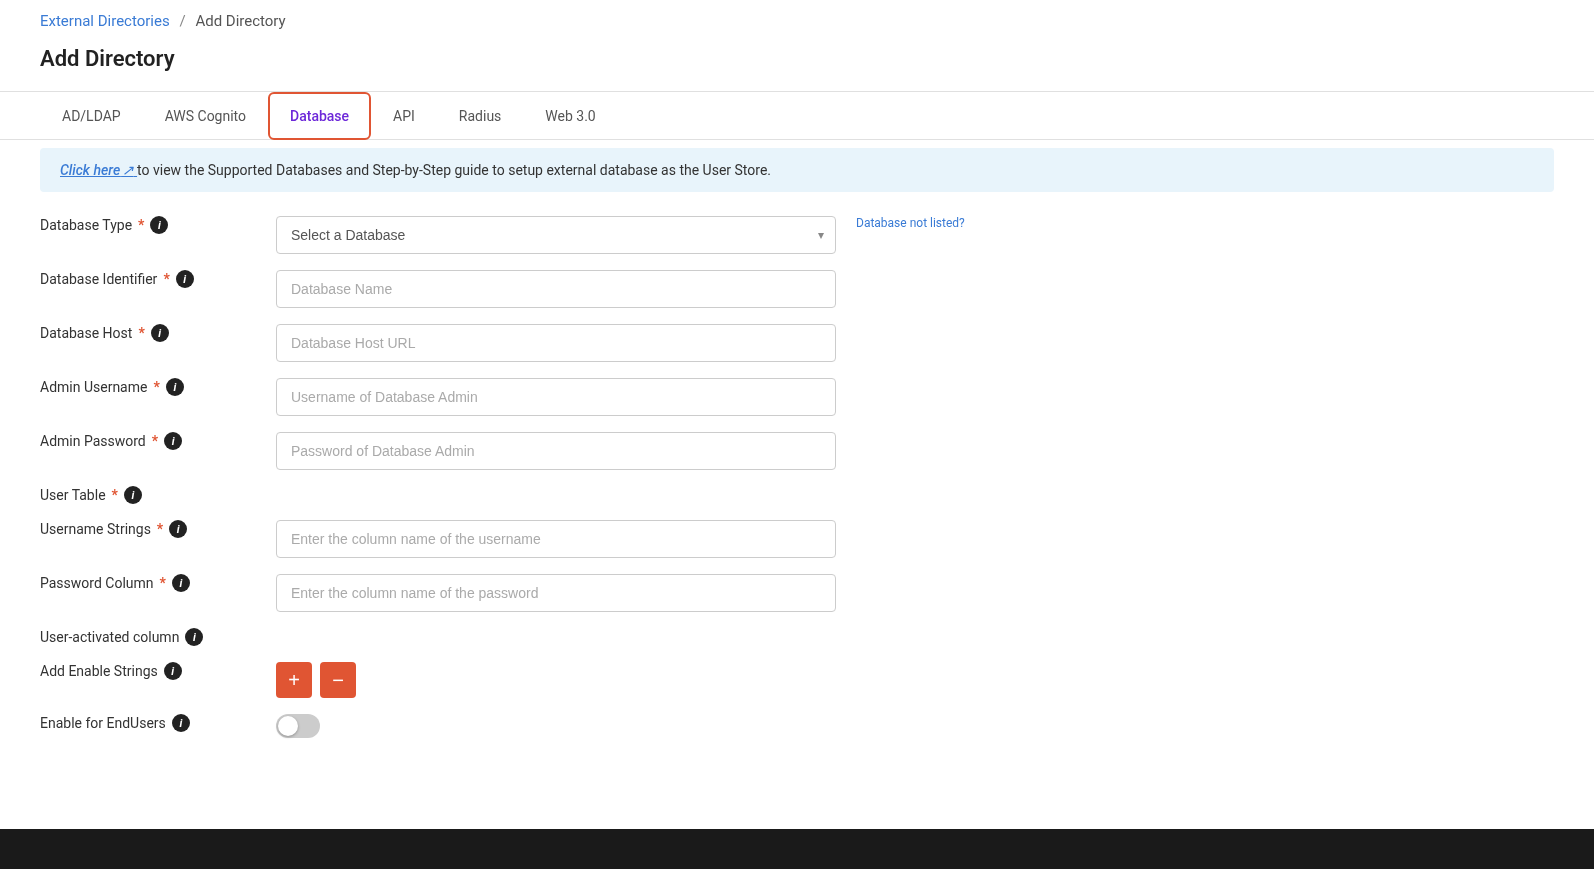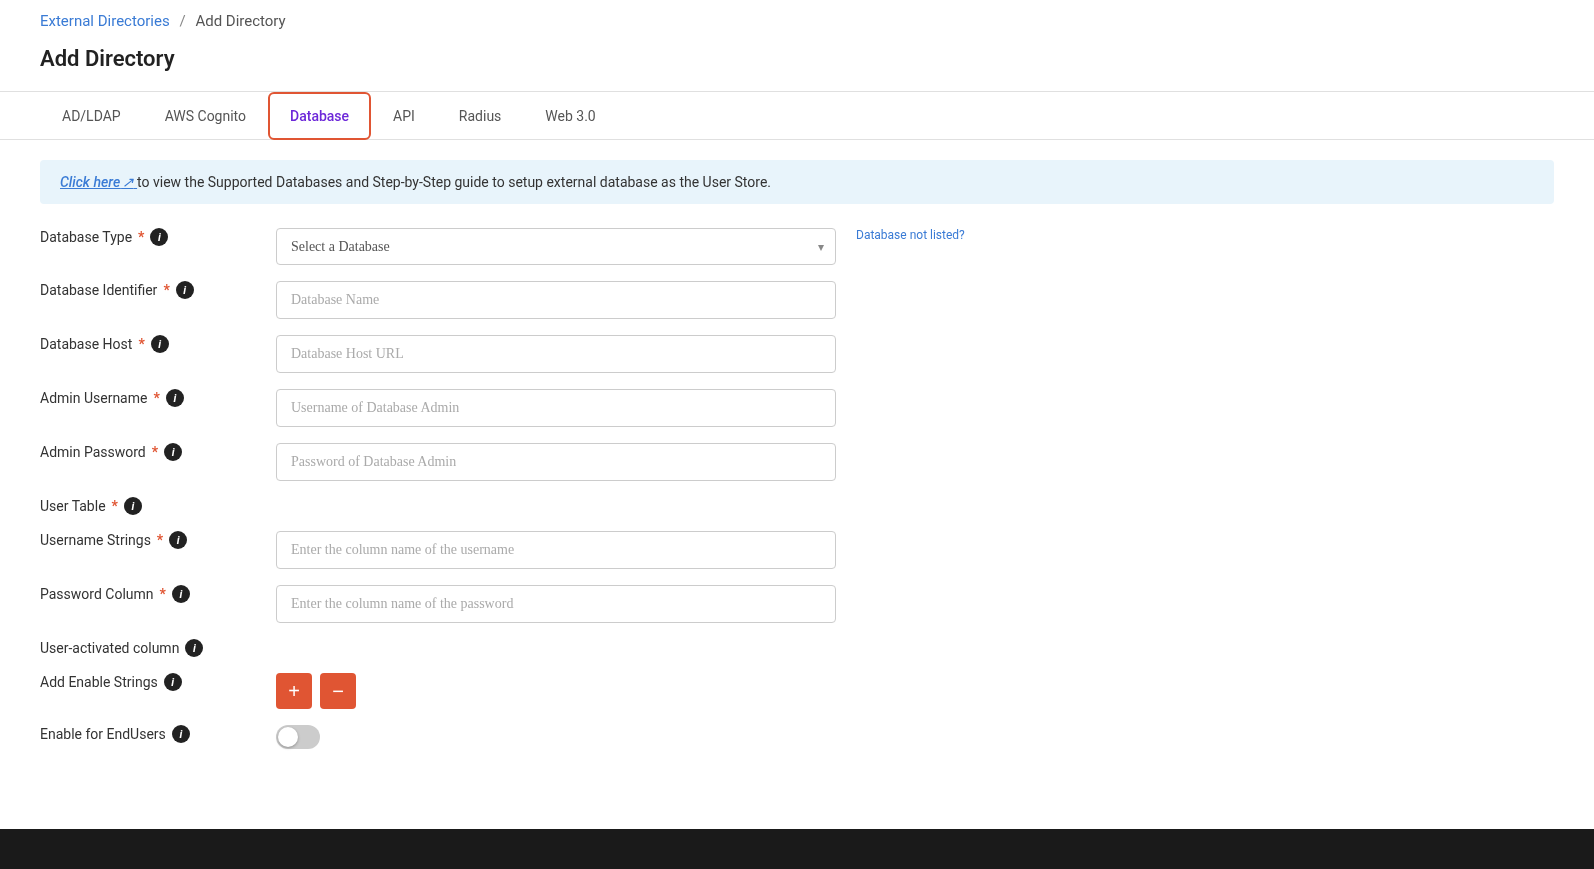--- a/index.html
+++ b/index.html
@@ -58,21 +58,21 @@
       background: none;
       white-space: nowrap;
     }
     .tab.active {
       color: #6d28d9;
       border: 2px solid #e05533;
       border-radius: 6px;
       font-weight: 500;
     }
     .info-banner {
-      margin: 20px 40px 24px 40px;
+      margin: 8px 40px 24px 40px;
       background: #e8f4fb;
       border-radius: 4px;
       padding: 14px 20px;
       font-size: 14px;
       color: #333;
     }
     .info-banner a {
       color: #3a7bd5;
       text-decoration: underline;
       font-style: italic;
@@ -123,21 +123,20 @@
     .form-input-col input,
     .form-input-col select {
       width: 100%;
       border: 1px solid #ccc;
       border-radius: 4px;
       padding: 10px 14px;
       font-size: 14px;
       color: #555;
       background: #fff;
       outline: none;
-      font-family: Liberation Serif, serif;
     }
     .form-input-col select {
       appearance: none;
       -webkit-appearance: none;
       padding-right: 36px;
       cursor: pointer;
     }
     .form-input-col input::placeholder {
       color: #aaa;
     }

